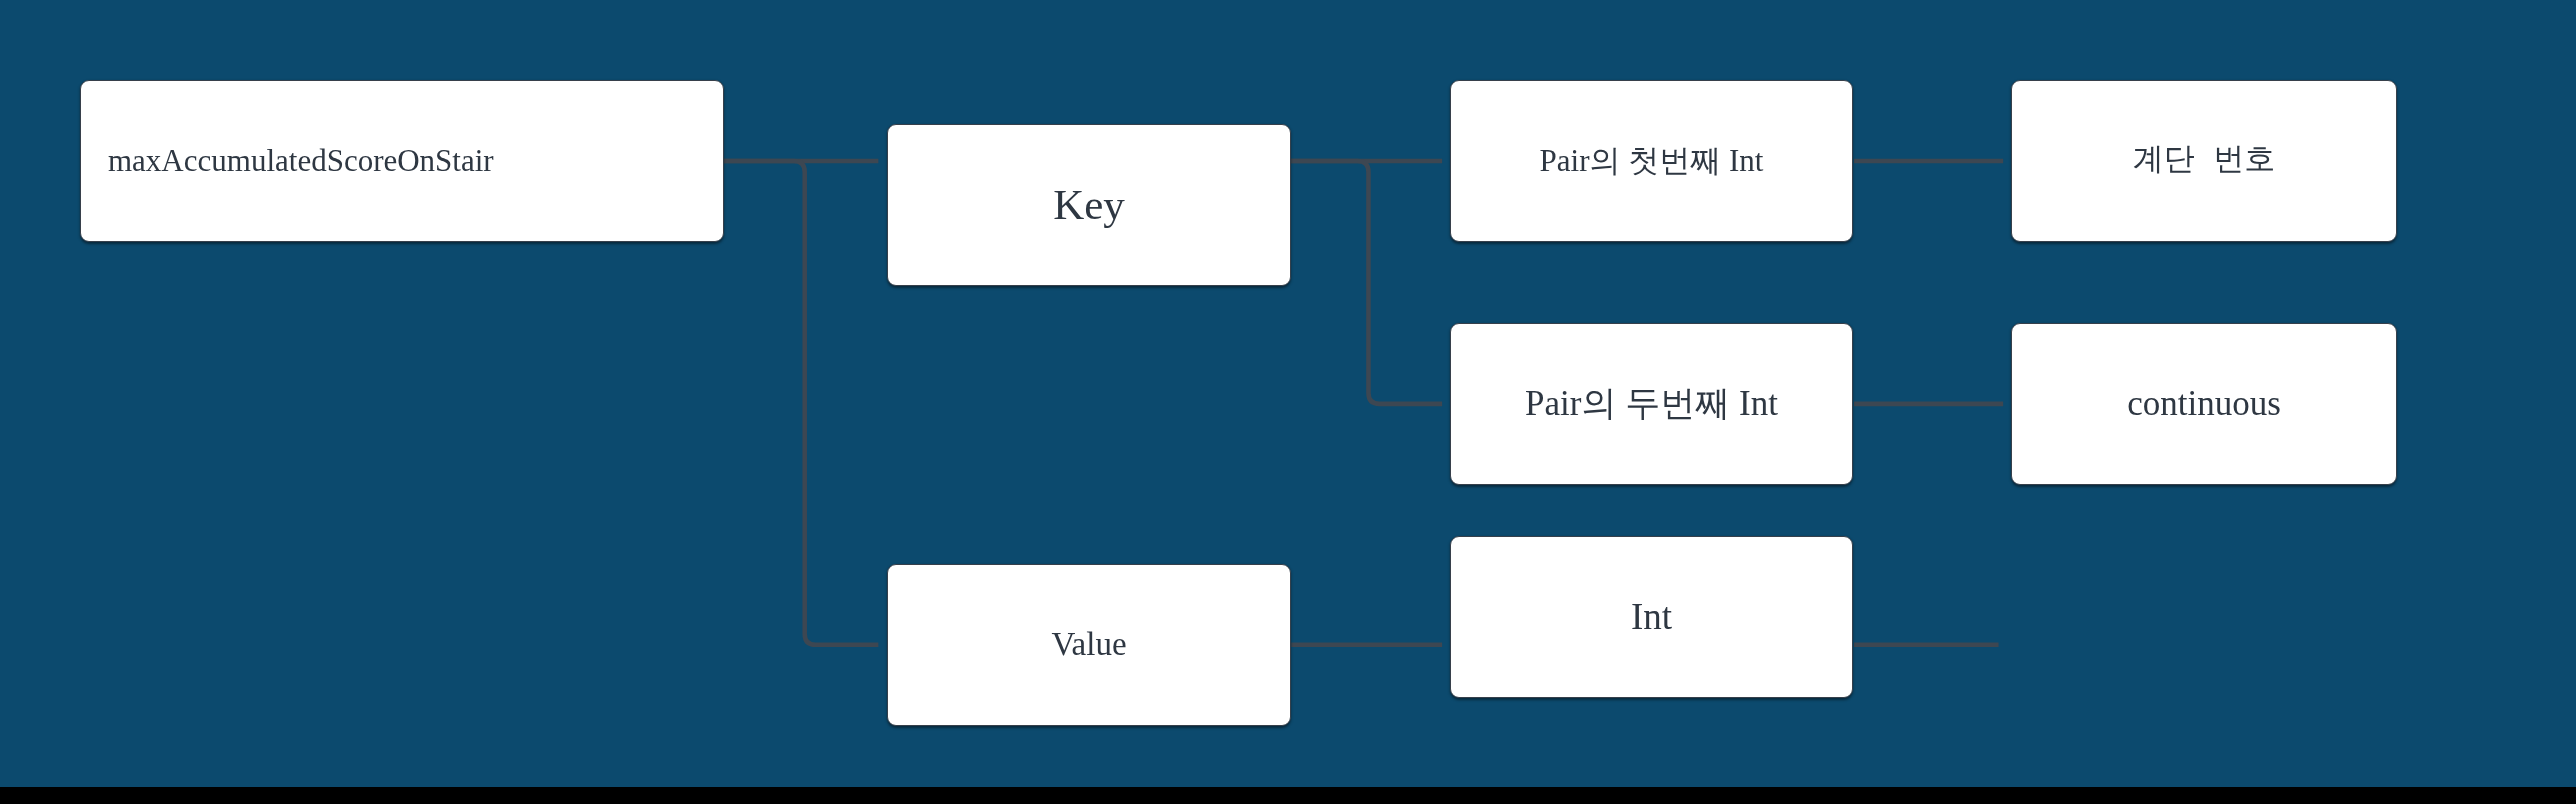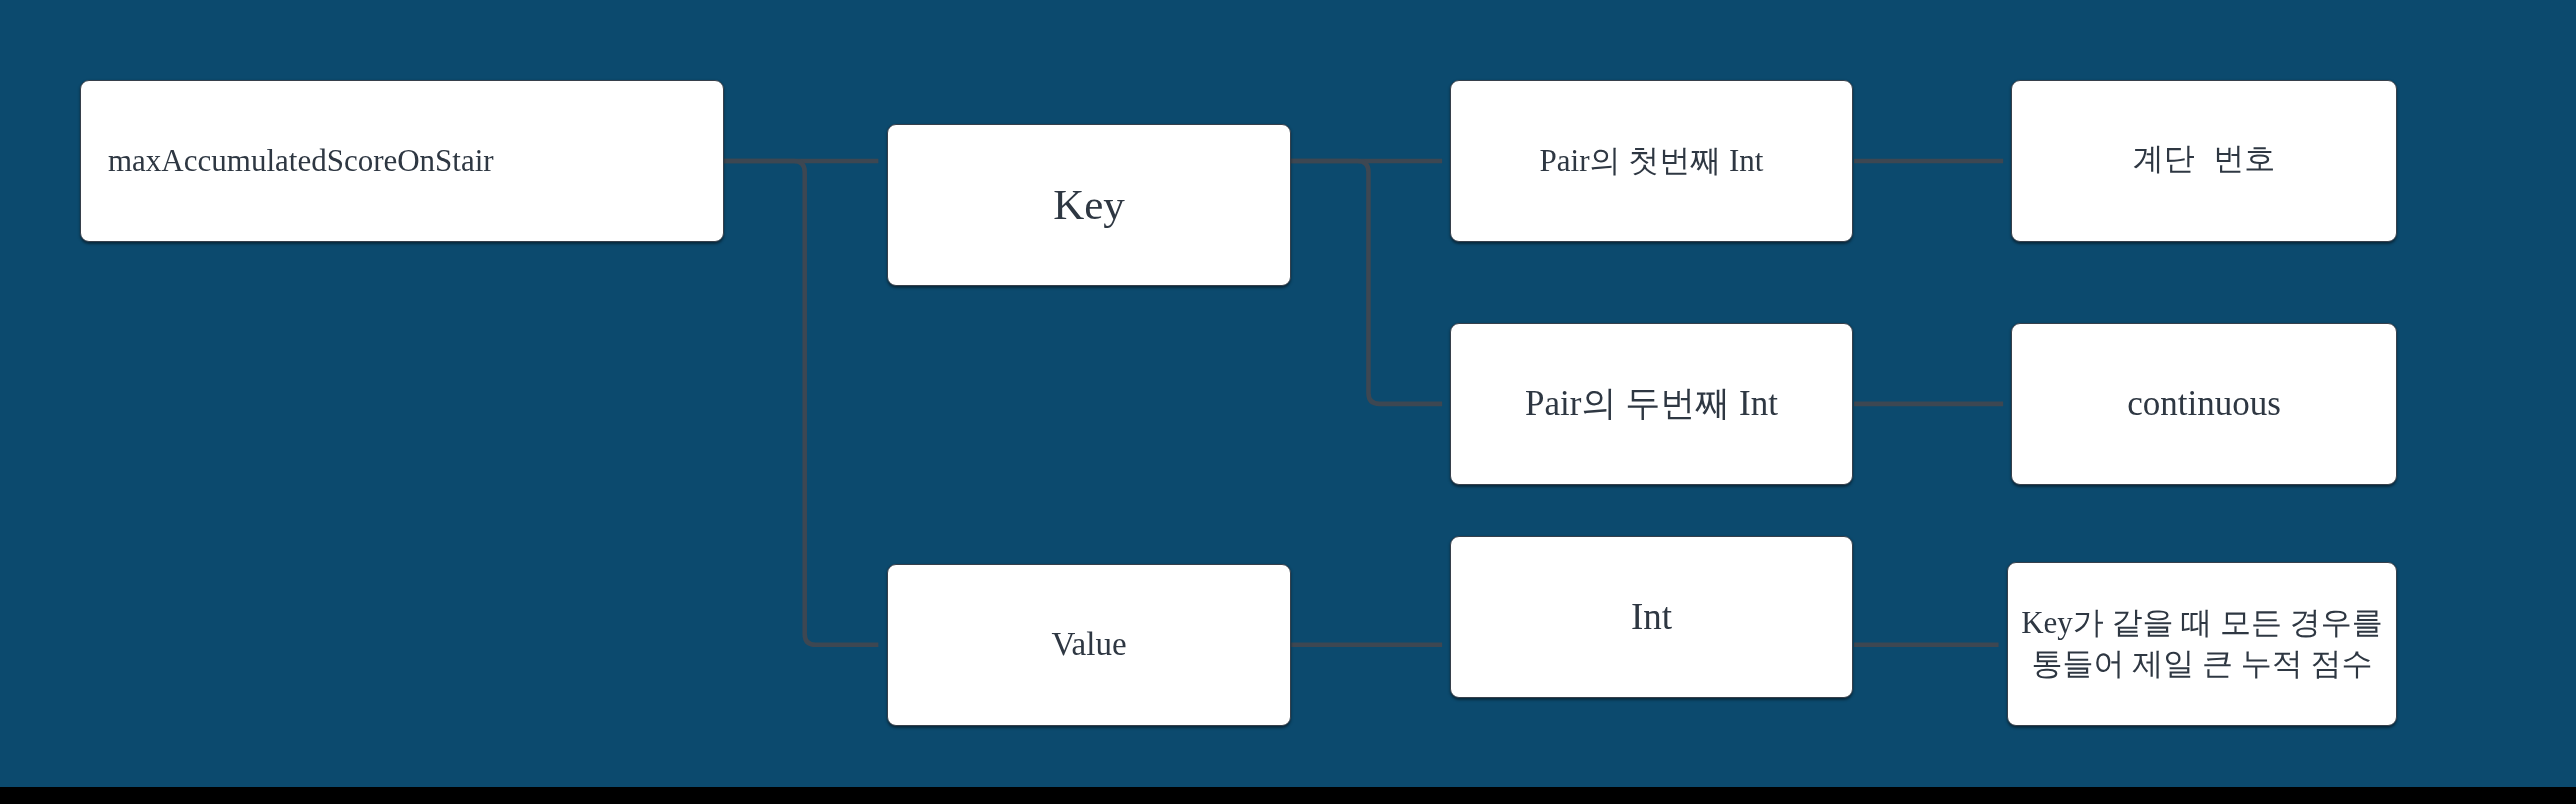--- a/index.html
+++ b/index.html
@@ -126,21 +126,15 @@
       <span class="ln">Value</span>
     </span>
   </div>
 
   <div class="node" id="n-int">
     <span class="lines">
       <span class="ln">Int</span>
     </span>
   </div>
 
-  <div class="node" id="n-best">
-    <span class="lines">
-      <span class="ln">Key가 같을 때 모든 경우를</span>
-      <span class="ln">통들어 제일 큰 누적 점수</span>
-    </span>
-  </div>
 
 </div>
 
 
 </body></html>

